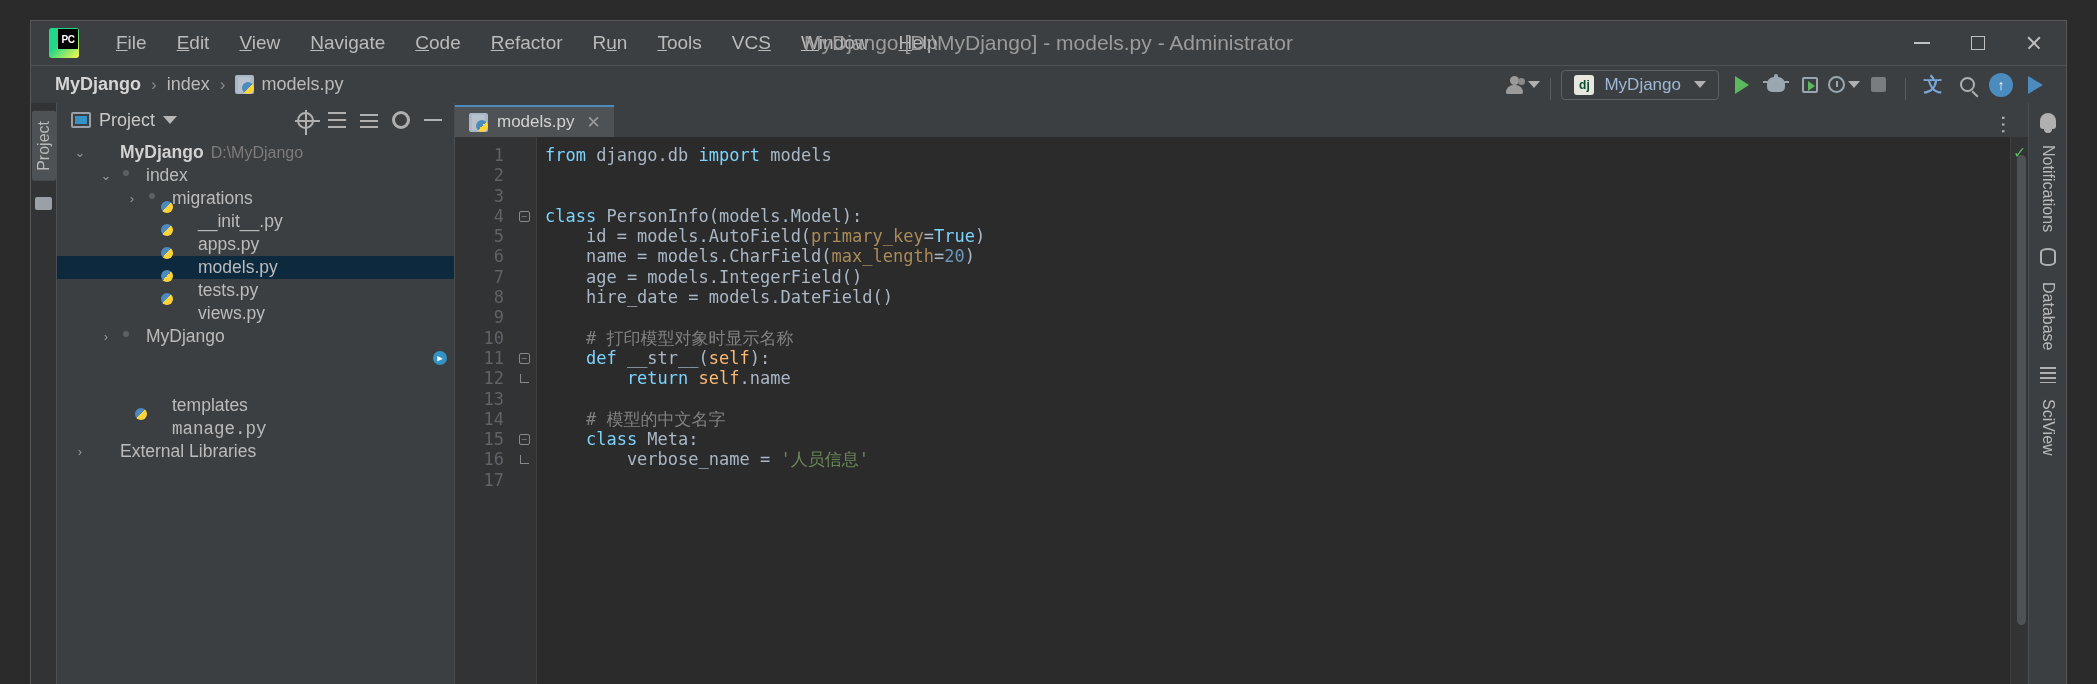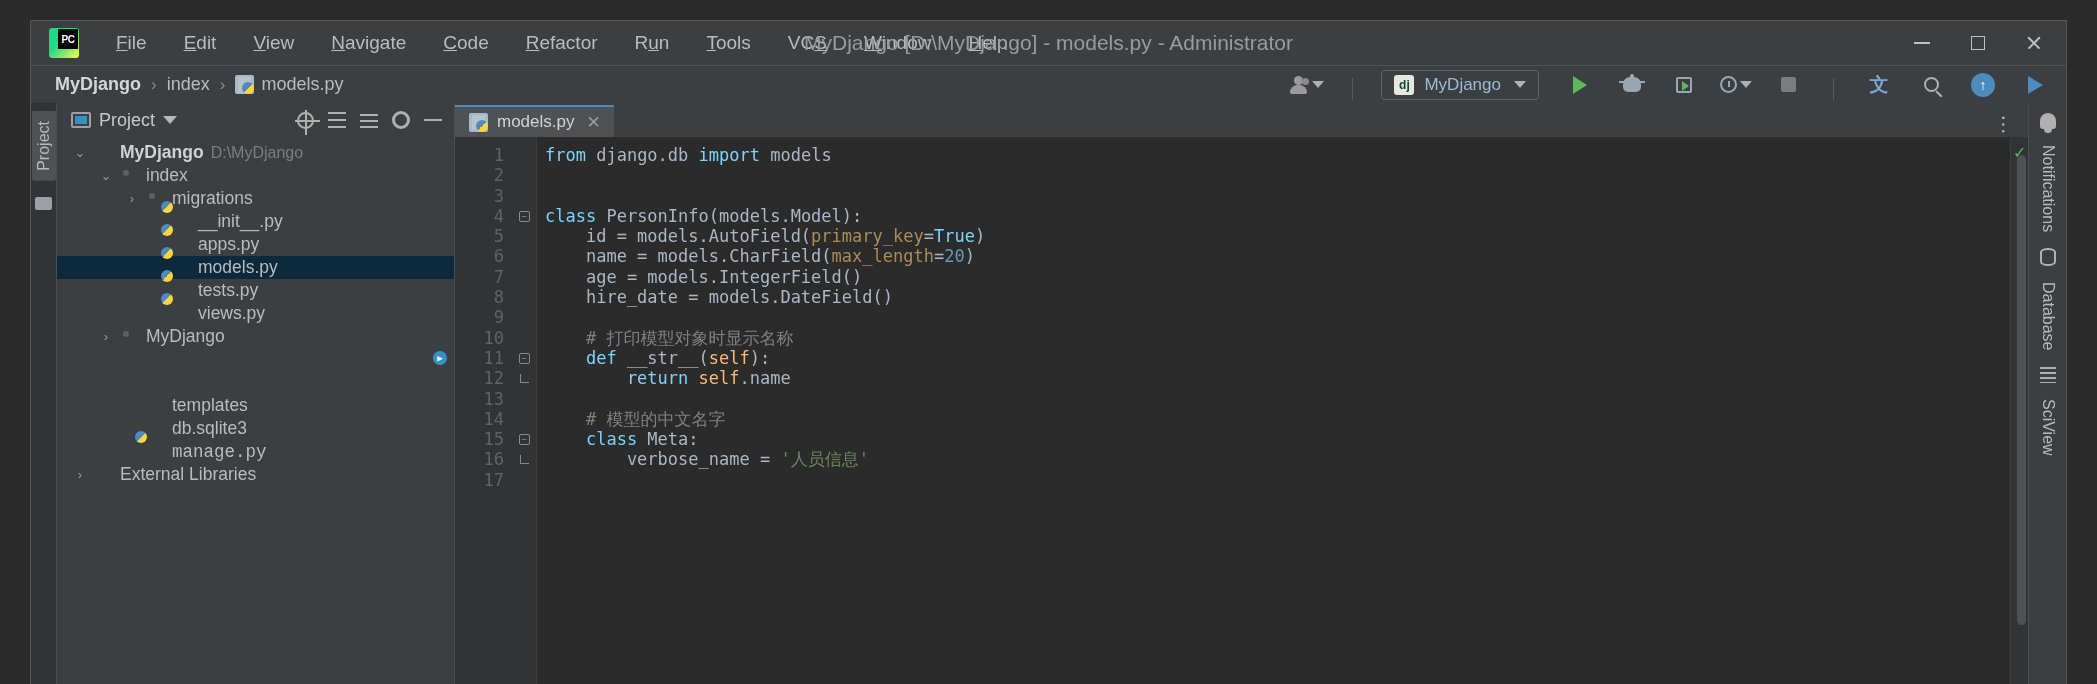--- a/index.html
+++ b/index.html
@@ -34,21 +34,21 @@
   }
   .pc-logo::after {
     content: "PC";
     position: absolute; right: 1px; top: 1px;
     width: 20px; height: 20px;
     background: #000; color: #fff;
     font-size: 10px; font-weight: bold;
     display: flex; align-items: center; justify-content: center;
     letter-spacing: -0.5px;
   }
-  .menu { display: flex; align-items: flex-start; gap: 7px; }
+  .menu { display: flex; align-items: flex-start; gap: 0px; }
   .menu-item {
     color: #bbbbbb; font-size: 19px;
     padding: 3px 15px; cursor: default; white-space: nowrap;
   }
   .menu-item u { text-decoration: underline; }
   .win-title {
     position: absolute; left: 0; right: 0; top: 0; bottom: 0;
     display: flex; align-items: center; justify-content: center;
     color: #9b9b9b; font-size: 21px; pointer-events: none;
   }
@@ -94,21 +94,21 @@
     content:""; position:absolute; left:3px; top:2px;
     width: 13px; height: 15px; background: #b8c2cc;
   }
   .py-ico::after {
     content:""; position:absolute; right:0px; bottom:0px;
     width: 12px; height: 12px; border-radius: 50%;
     background: linear-gradient(135deg,#4b8bbe 0 50%, #ffd43b 50% 100%);
   }
   .nav-right {
     margin-left: auto; display: flex; align-items: flex-end;
-    gap: 18px; padding-right: 14px;
+    gap: 0px; padding-right: 14px;
   }
   .tb-icon {
     width: 34px; height: 30px; display: flex;
     align-items: center; justify-content: center;
     color: #b0b0b0;
   }
   .user-ico { position: relative; width: 22px; height: 18px; }
   .user-ico::before {
     content:""; position:absolute; left:4px; top:0;
     width: 9px; height: 9px; border-radius: 50%; background: #9a9a9a;
@@ -499,25 +499,20 @@
           </div>
           <div class="trow" style="padding-left: 42px;">
             <span class="arrow">›</span>
             <span class="ico"><span class="folder mod"></span></span>
             <span class="">MyDjango</span>
           </div>
           <div class="trow" style="padding-left: 68px; margin-top: 46px;">
             <span class="arrow"></span>
             <span class="ico"><span class="folder purple"></span></span>
             <span class="">templates</span>
-          </div>
-          <div class="trow" style="padding-left: 68px;">
-            <span class="arrow"></span>
-            <span class="ico"><span class="file-db"></span></span>
-            <span class="">db.sqlite3</span>
           </div>
           <div class="trow" style="padding-left: 68px; font-family: Liberation Mono, monospace;">
             <span class="arrow"></span>
             <span class="ico"><span class="file-py"></span></span>
             <span class="">manage.py</span>
           </div>
           <div class="trow" style="padding-left: 16px;">
             <span class="arrow">›</span>
             <span class="ico"><span class="lib-ico"></span></span>
             <span class="">External Libraries</span>

